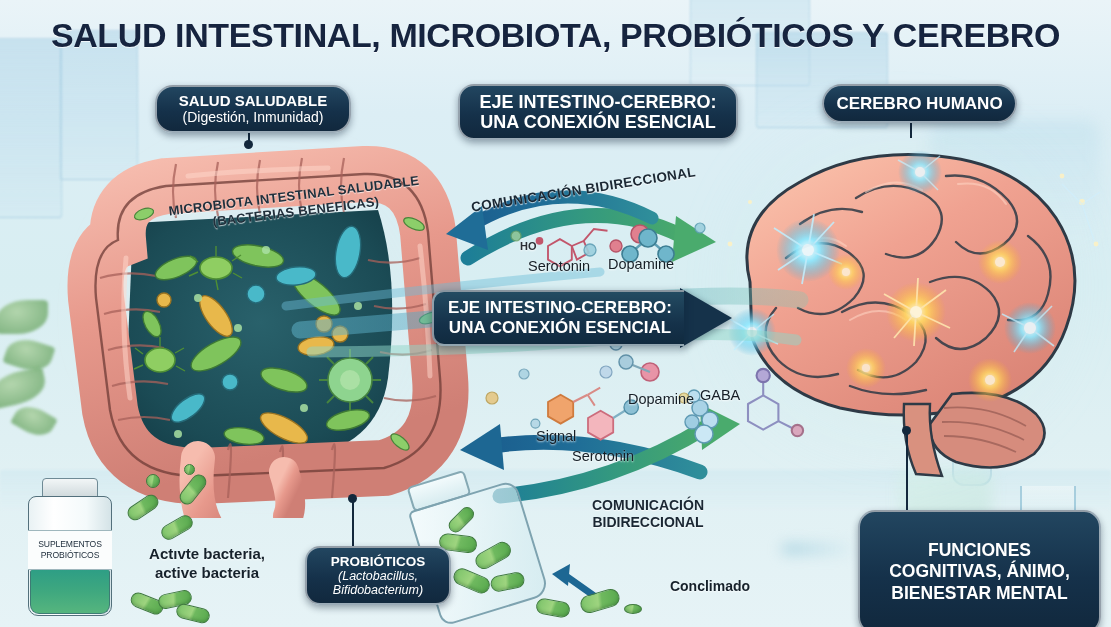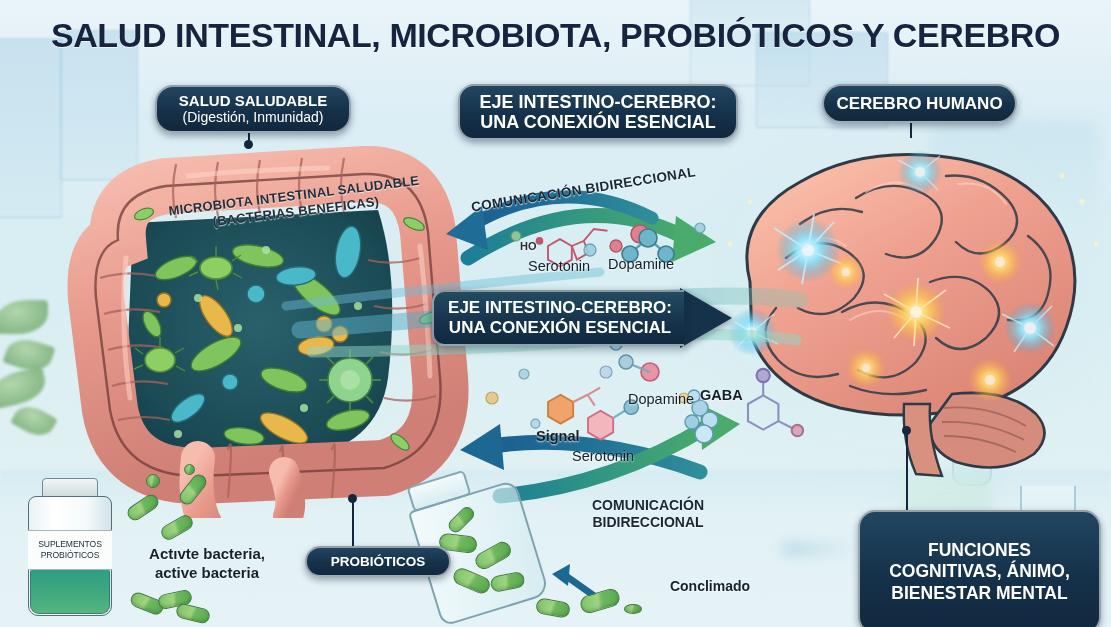--- a/index.html
+++ b/index.html
@@ -208,24 +208,24 @@
   .mol-label {
     position: absolute;
     z-index: 26;
     color: #151e26;
     font-size: 14.5px;
     font-weight: normal;
     text-shadow: 0 1px 2px rgba(255,255,255,.85);
   }
   #mol-serotonin-1 { left: 528px; top: 258px; }
   #mol-dopamine-1  { left: 608px; top: 256px; }
-  #mol-signal      { left: 536px; top: 428px; font-weight: bold; }
+  #mol-signal      { left: 536px; top: 428px; font-weight: normal; }
   #mol-serotonin-2 { left: 572px; top: 448px; }
   #mol-dopamine-2  { left: 628px; top: 391px; }
-  #mol-gaba        { left: 700px; top: 387px; font-weight: bold; }
+  #mol-gaba        { left: 700px; top: 387px; }
   #mol-ho          { left: 520px; top: 240px; font-size: 11px; font-weight: bold; color: #2a2f36; }
 
   
   #bottle {
     position: absolute;
     left: 22px; top: 478px;
     width: 96px; height: 140px;
     z-index: 28;
   }
   #bottle .cap {
@@ -814,20 +814,21 @@
     <span class="l1">EJE INTESTINO-CEREBRO:</span>
     <span class="l1">UNA CONEXIÓN ESENCIAL</span>
   </div>
 
   <div id="pill-brain" class="pill">
     <span class="l1">CEREBRO HUMANO</span>
   </div>
 
   <div id="pill-probiotics" class="pill">
     <span class="l1">PROBIÓTICOS</span>
+    <span class="l2">(Lactobacillus, Bifidobacterium)</span>
   </div>
 
 
   <div id="pill-functions" class="pill">
     <span class="l1">FUNCIONES COGNITIVAS, ÁNIMO, BIENESTAR MENTAL</span>
   </div>
 
 </div>
 
 </body></html>

